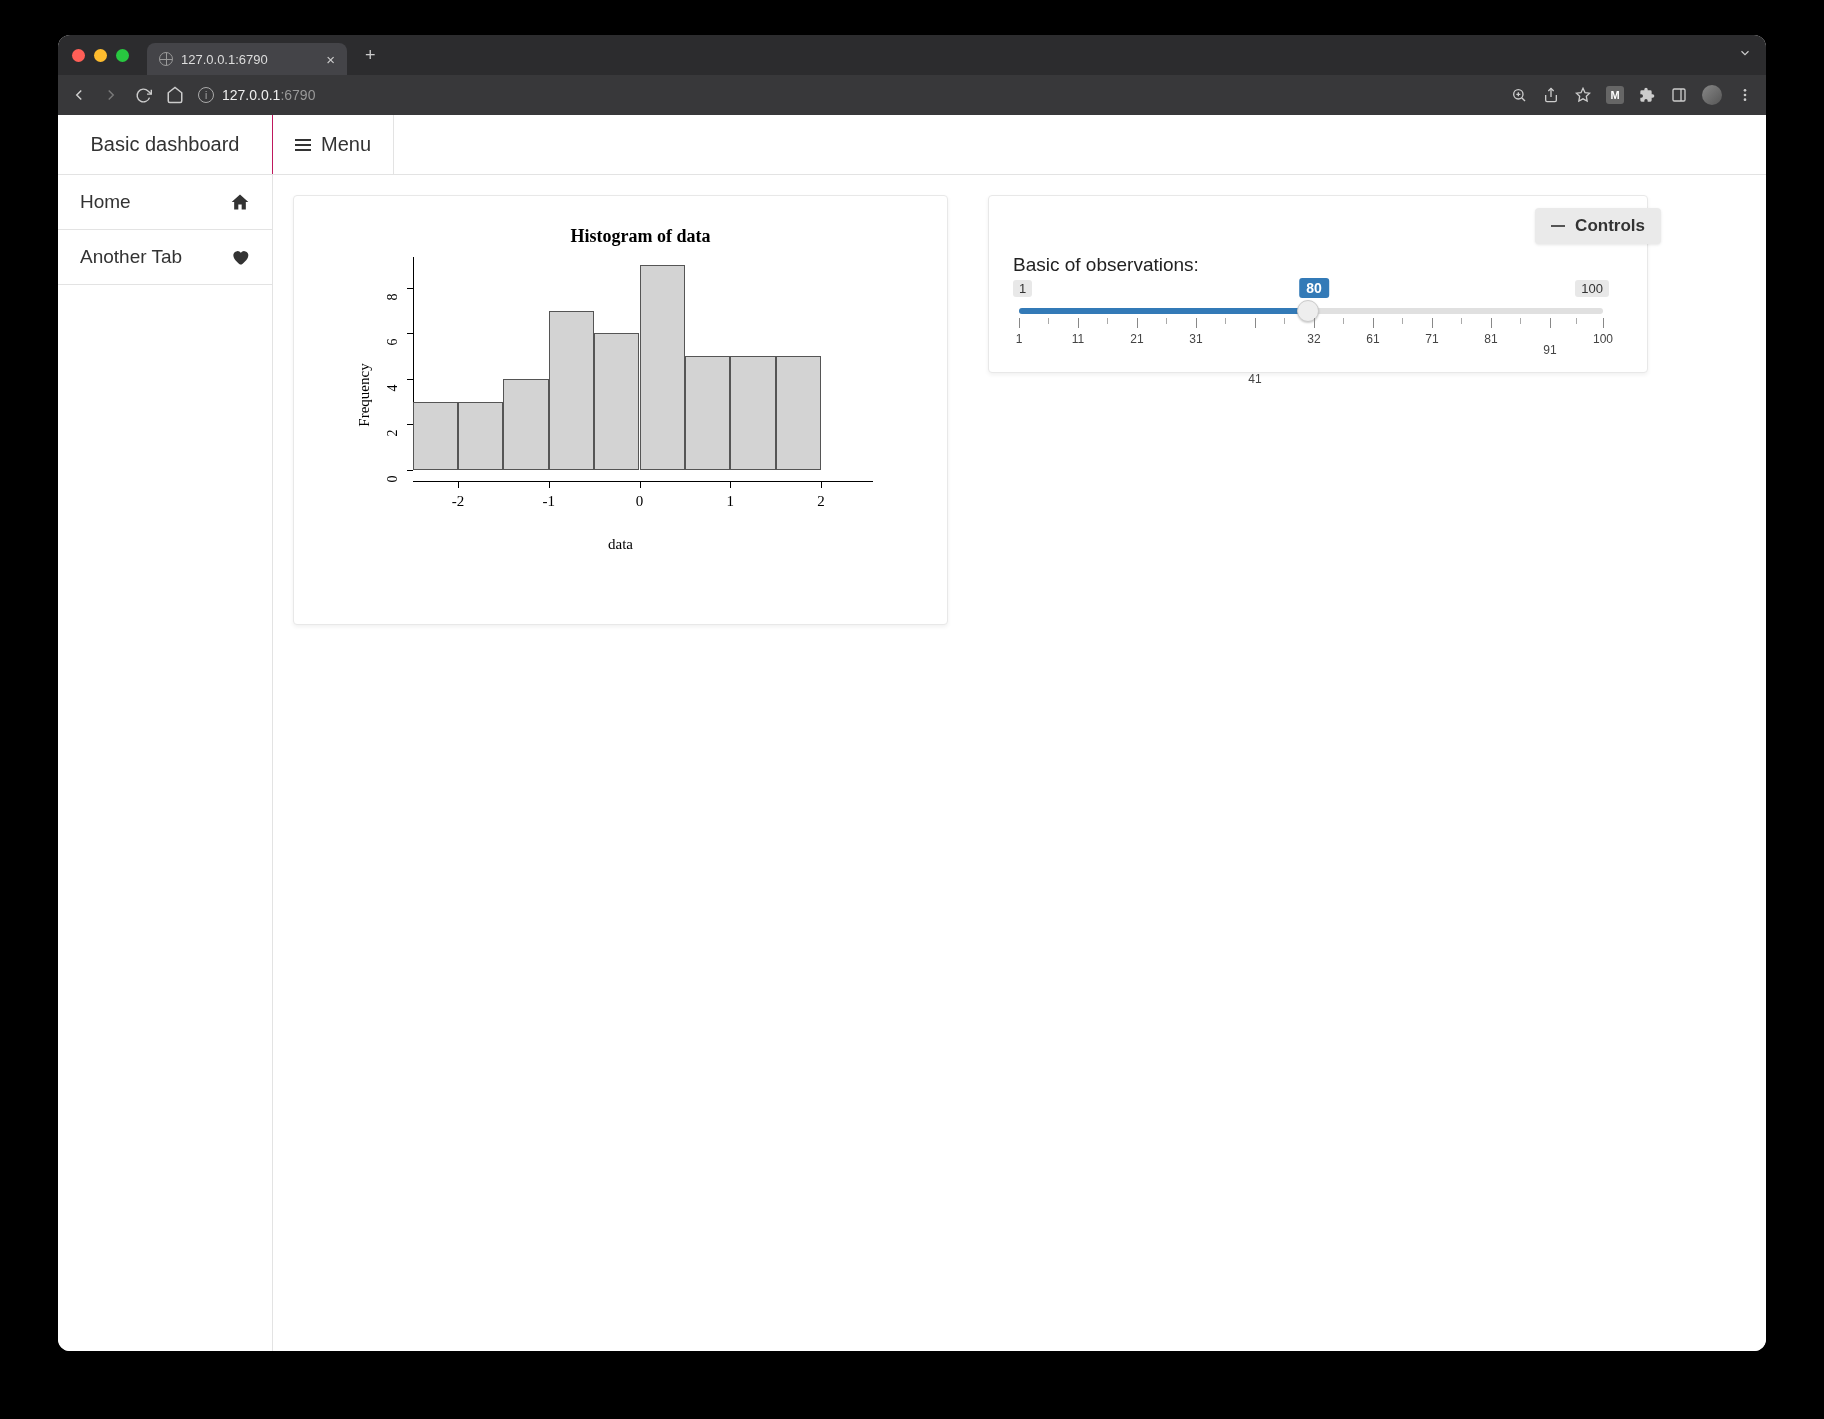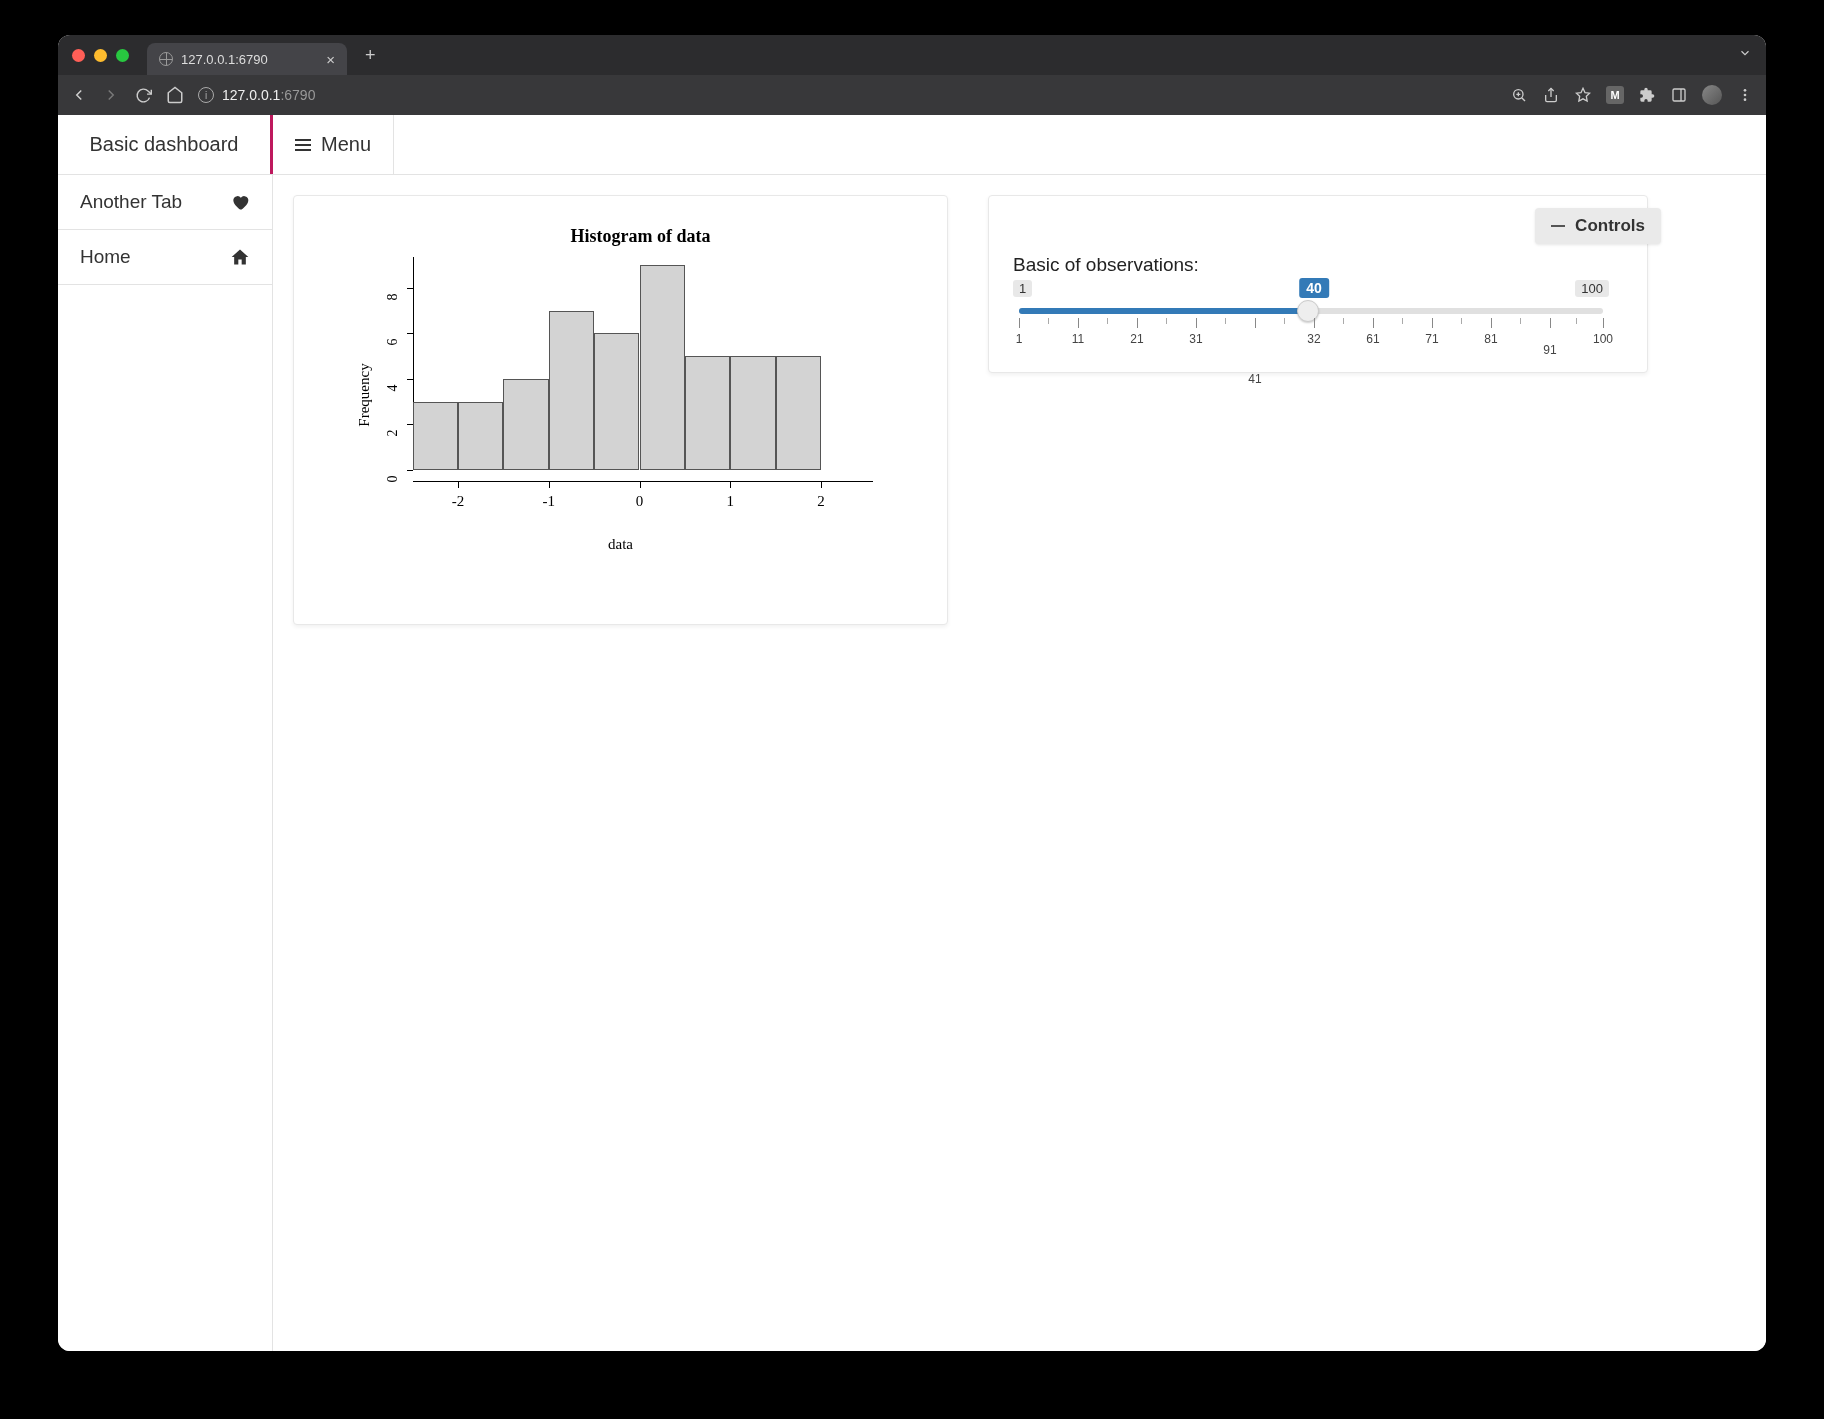--- a/index.html
+++ b/index.html
@@ -90,21 +90,21 @@
   border-bottom: 1px solid #e3e3e3;
   height: 60px;
 }
 .app-title {
   width: 215px;
   display:flex;
   align-items:center;
   justify-content:center;
   font-size: 20px;
   color: #333;
-  border-right: 3px solid #be185d;
+  border-right: 1px solid #be185d;
 }
 .menu-toggle {
   display:flex;
   align-items:center;
   padding: 0 22px;
   gap: 10px;
   font-size: 20px;
   color: #333;
   border-right: 1px solid #e3e3e3;
   cursor:pointer;
@@ -333,32 +333,32 @@
             <span></span>
             <span></span>
           </span>
         <span>Menu</span>
       </div>
     </div>
 
     <div class="app-body">
       <div class="sidebar">
         <div class="sidebar-item">
+          <span>Home</span>
+          <span class="side-icon">
+            <svg width="20" height="20" viewBox="0 0 24 24" fill="#333">
+                <path d="M12 3l10 9h-3v9h-5v-6H10v6H5v-9H2z"></path>
+              </svg>
+          </span>
+        </div>
+        <div class="sidebar-item">
           <span>Another Tab</span>
           <span class="side-icon">
             <svg width="20" height="20" viewBox="0 0 24 24" fill="#333">
                 <path d="M12 21s-8-5.3-8-11a5 5 0 0 1 9-3 5 5 0 0 1 9 3c0 5.7-8 11-8 11z"></path>
-              </svg>
-          </span>
-        </div>
-        <div class="sidebar-item">
-          <span>Home</span>
-          <span class="side-icon">
-            <svg width="20" height="20" viewBox="0 0 24 24" fill="#333">
-                <path d="M12 3l10 9h-3v9h-5v-6H10v6H5v-9H2z"></path>
               </svg>
           </span>
         </div>
       </div>
 
       <div class="main">
 
         <div class="card chart-card">
           <div class="chart-title">Histogram of data</div>
           <div class="chart-area" id="chart-area">
@@ -402,21 +402,21 @@
 
         <div class="card controls-card">
           <div class="controls-collapse">
             <span class="minus"></span>
             <span>Controls</span>
           </div>
           <div class="slider-label">Basic of observations:</div>
           <div class="slider-wrap">
             <div class="slider-min-badge">1</div>
             <div class="slider-max-badge">100</div>
-            <div class="slider-value-badge" id="slider-val" style="left: calc(49.4949% + 6px);">40</div>
+            <div class="slider-value-badge" id="slider-val" style="left: calc(49.4949% + 6px);">80</div>
             <div class="slider-track">
               <div class="slider-fill" id="slider-fill" style="width: 49.4949%;"></div>
               <div class="slider-handle" id="slider-handle" style="left: 49.4949%;"></div>
             </div>
             <div class="slider-ticks" id="slider-ticks">
                 <div class="slider-tick-major" style="left: 0%;"></div>
                 <div class="slider-tick-label" style="left: 0%;">1</div>
                 <div class="slider-tick-minor" style="left: 5.05051%;"></div>
                 <div class="slider-tick-major" style="left: 10.101%;"></div>
                 <div class="slider-tick-label" style="left: 10.101%;">11</div>

